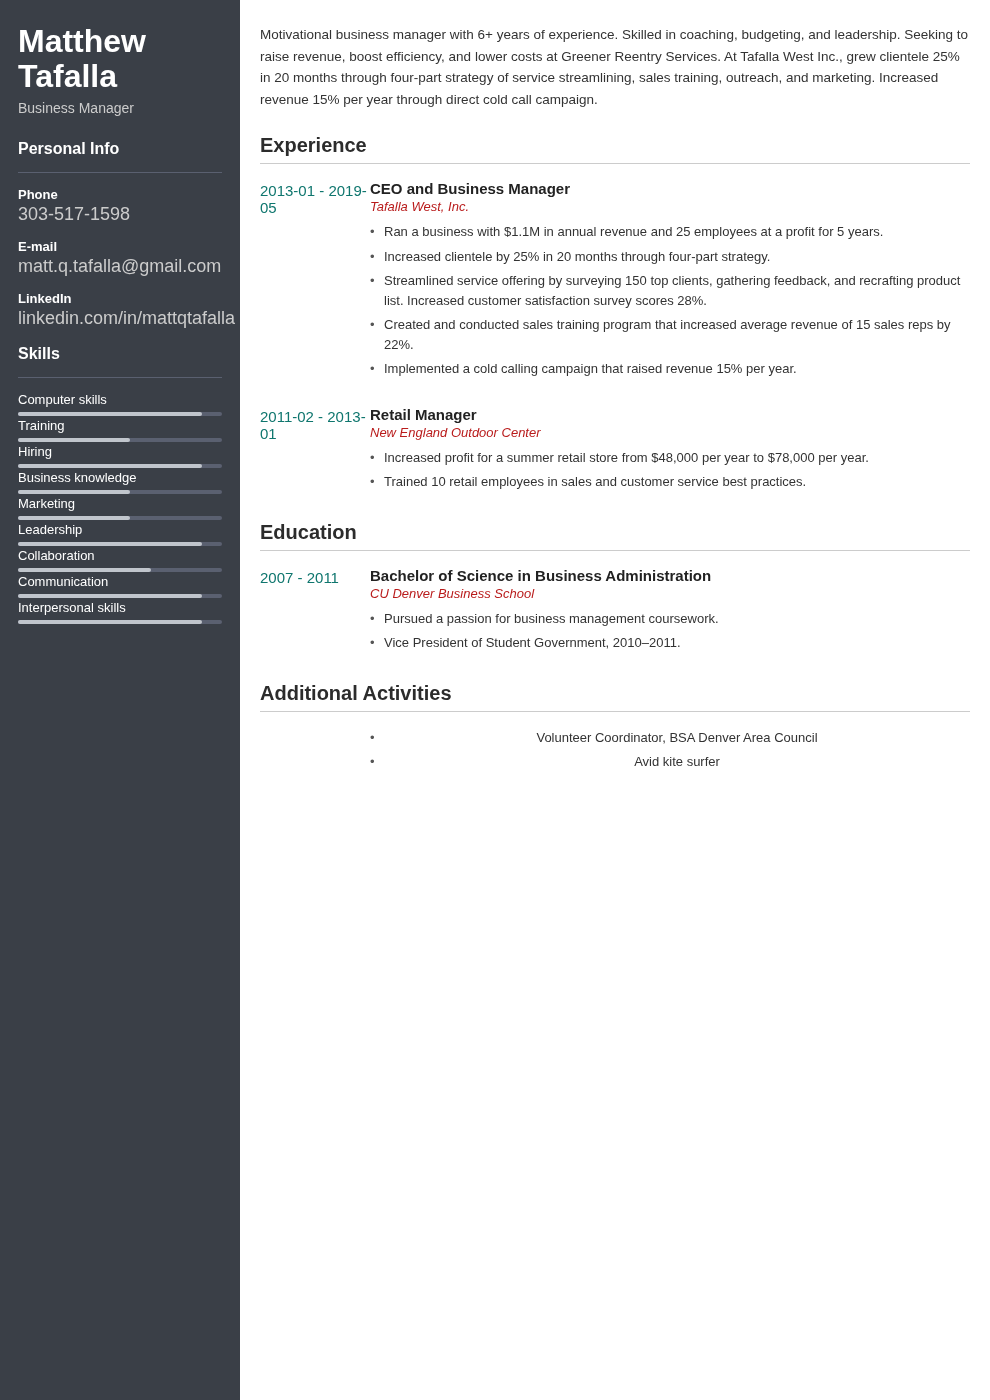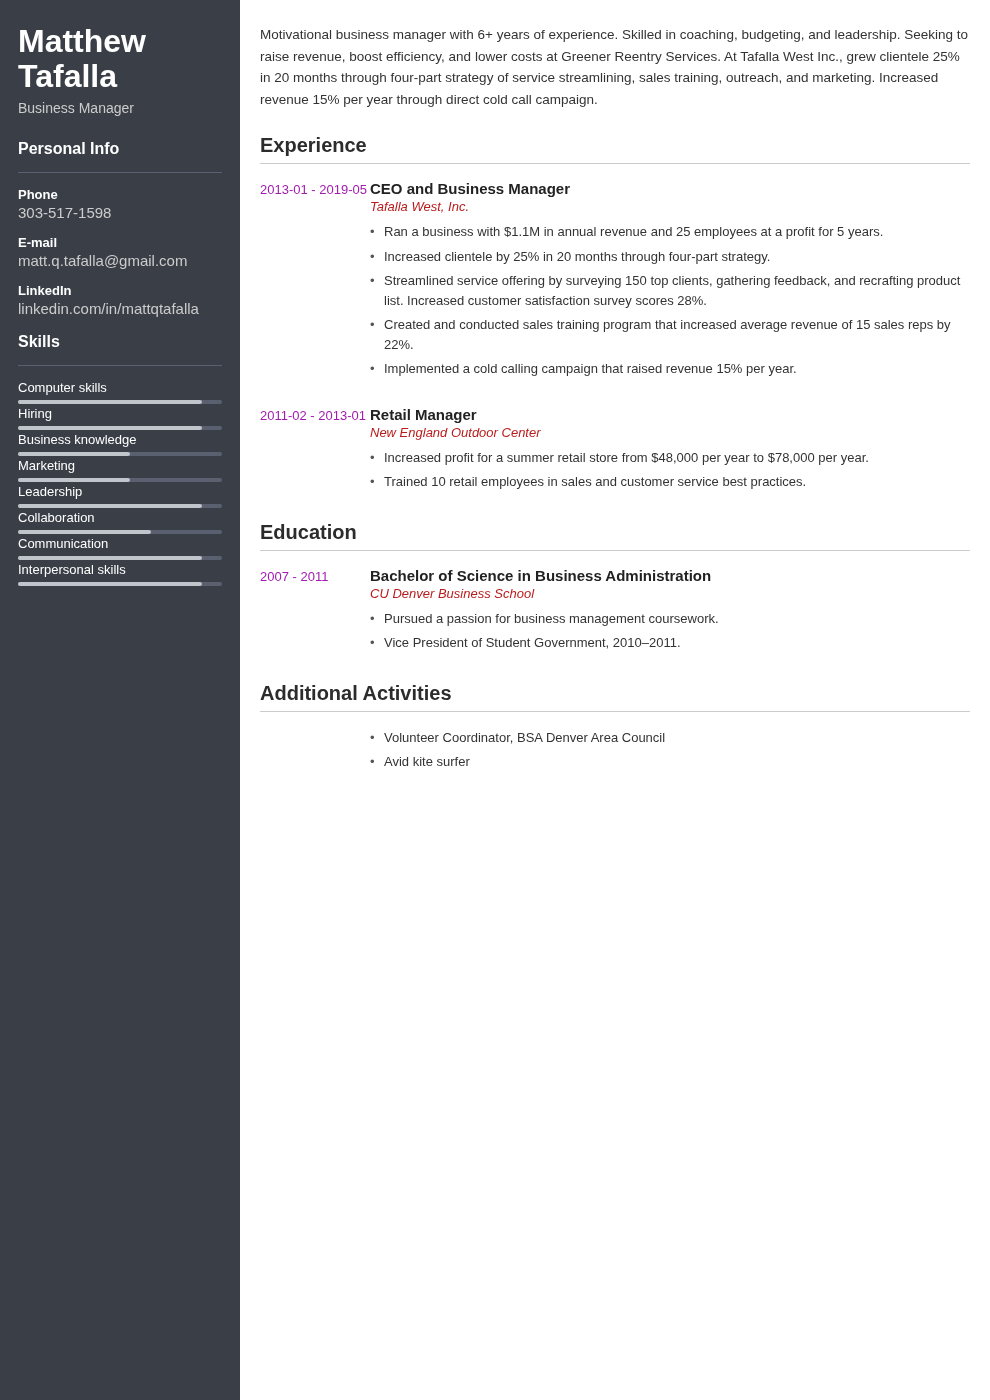--- a/index.html
+++ b/index.html
@@ -54,21 +54,21 @@
       margin-bottom: 14px;
     }
 
     .contact-label {
       font-weight: 700;
       font-size: 13px;
       color: #fff;
     }
 
     .contact-value {
-      font-size: 15px;
+      font-size: 18px;
       color: #ccc;
       margin-top: 2px;
     }
 
     
     .skill-item {
       margin-bottom: 2px;
     }
 
     .skill-name {
@@ -122,22 +122,22 @@
     }
 
     .experience-entry {
       display: flex;
       margin-bottom: 22px;
     }
 
     .entry-date {
       width: 110px;
       flex-shrink: 0;
-      font-size: 13px;
-      color: #a21caf;
+      font-size: 15px;
+      color: #0f766e;
       padding-top: 2px;
     }
 
     .entry-body {
       flex: 1;
     }
 
     .entry-title {
       font-size: 15px;
       font-weight: 700;
@@ -170,20 +170,21 @@
       content: "•";
       position: absolute;
       left: 0;
       color: #555;
     }
 
     .activities-bullets {
       list-style: none;
       padding: 0;
       margin-left: 110px;
+      text-align: center;
     }
 
     .activities-bullets li {
       font-size: 13px;
       color: #333;
       margin-bottom: 5px;
       padding-left: 14px;
       position: relative;
       line-height: 1.5;
     }
@@ -223,20 +224,26 @@
   </div>
 
   <div class="sidebar-section-heading" style="margin-top: 16px;">Skills</div>
   <hr class="sidebar-divider">
 
   <div id="skills-container">
       <div class="skill-item">
         <div class="skill-name">Computer skills</div>
         <div class="skill-bar-track">
           <div class="skill-bar-fill" style="width: 90%;"></div>
+        </div>
+      </div>
+      <div class="skill-item">
+        <div class="skill-name">Training</div>
+        <div class="skill-bar-track">
+          <div class="skill-bar-fill" style="width: 55%;"></div>
         </div>
       </div>
       <div class="skill-item">
         <div class="skill-name">Hiring</div>
         <div class="skill-bar-track">
           <div class="skill-bar-fill" style="width: 90%;"></div>
         </div>
       </div>
       <div class="skill-item">
         <div class="skill-name">Business knowledge</div>

